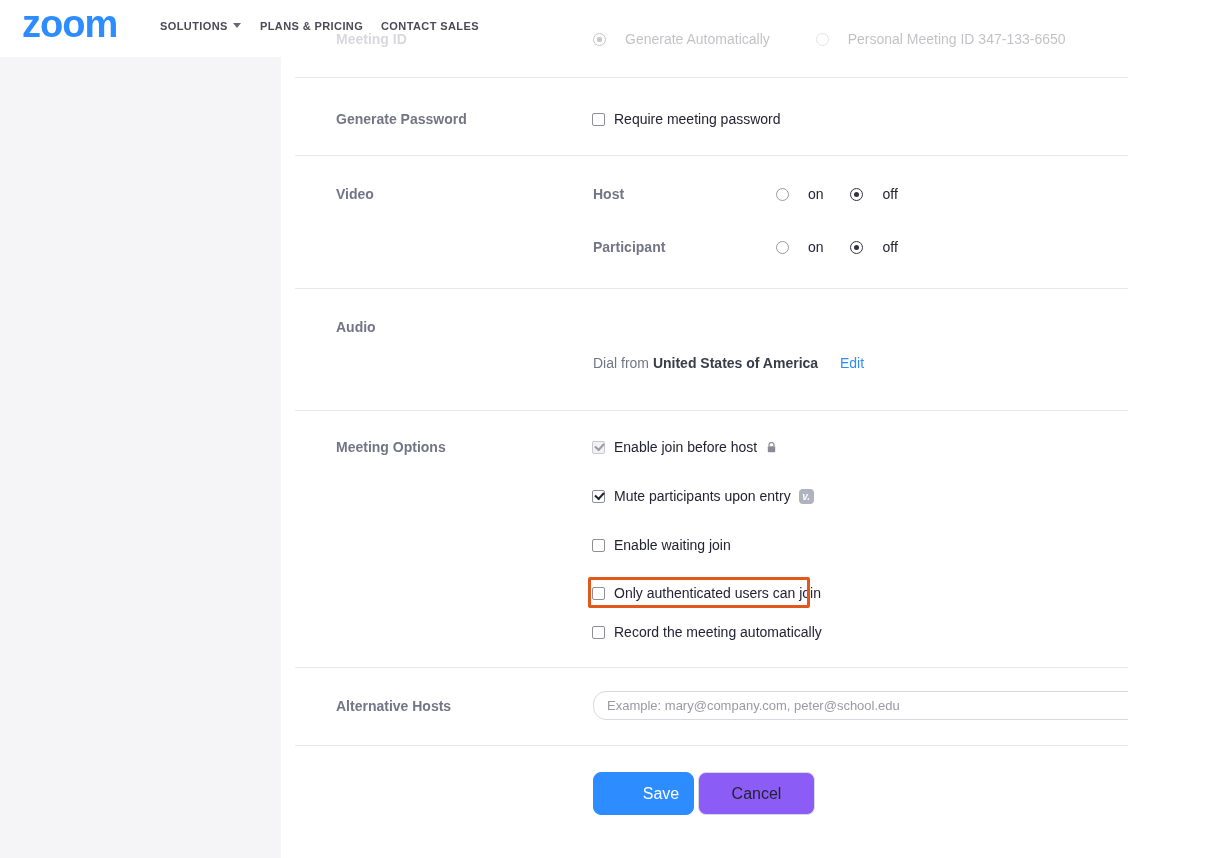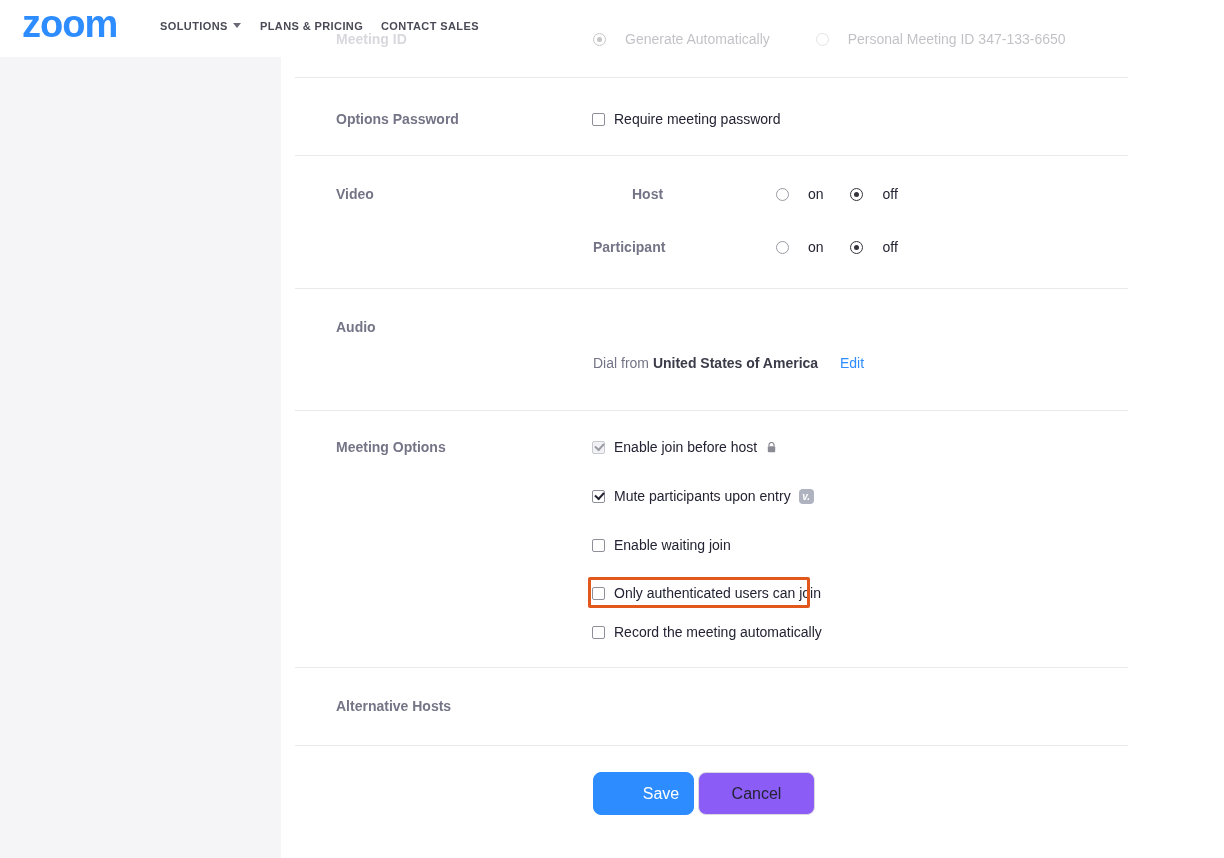--- a/index.html
+++ b/index.html
@@ -120,30 +120,30 @@
       </span>
       <span class="radio-opt" style="margin-left:42px;">
         <span class="radio"></span>
         <span class="lbl">Personal Meeting ID 347-133-6650</span>
       </span>
     </div>
   </div>
 
   <div class="divider" style="top:77px;"></div>
 
-  <div class="sec-label" style="top:111px;">Options Password</div>
+  <div class="sec-label" style="top:111px;">Generate Password</div>
   <div class="check-row" style="left:592px; top:111px;">
     <span class="checkbox"></span>
     <span class="lbl">Require meeting password</span>
   </div>
 
   <div class="divider" style="top:155px;"></div>
 
   <div class="sec-label" style="top:186px;">Video</div>
-  <div class="sub-label" style="left:593px; top:186px;margin-left:39px;">Host</div>
+  <div class="sub-label" style="left:593px; top:186px;">Host</div>
   <div class="radio-group" style="left:776px; top:186px;">
     <span class="radio-opt">
       <span class="radio"></span>
       <span class="lbl">on</span>
     </span>
     <span class="radio-opt" style="margin-left:23px;">
       <span class="radio sel"></span>
       <span class="lbl">off</span>
     </span>
   </div>
@@ -201,19 +201,20 @@
   <div class="highlight-box"></div>
 
   <div class="check-row" style="left:592px; top:624px;">
     <span class="checkbox"></span>
     <span class="lbl">Record the meeting automatically</span>
   </div>
 
   <div class="divider" style="top:667px;"></div>
 
   <div class="sec-label" style="top:698px;">Alternative Hosts</div>
+  <input class="alt-input" type="text" placeholder="Example: mary@company.com, peter@school.edu" style="">
 
   <div class="divider" style="top:745px;"></div>
 
   <button class="btn btn-save">Save</button>
   <button class="btn btn-cancel">Cancel</button>
 
 </div>
 
 </body></html>

